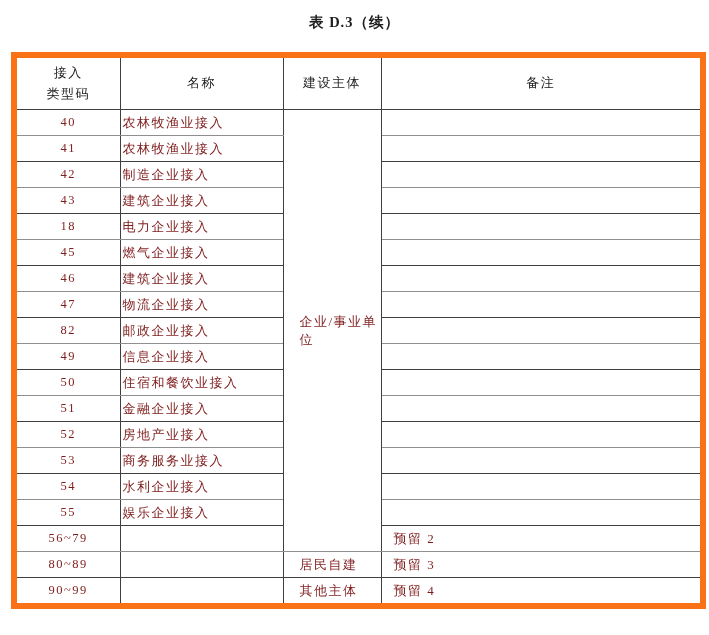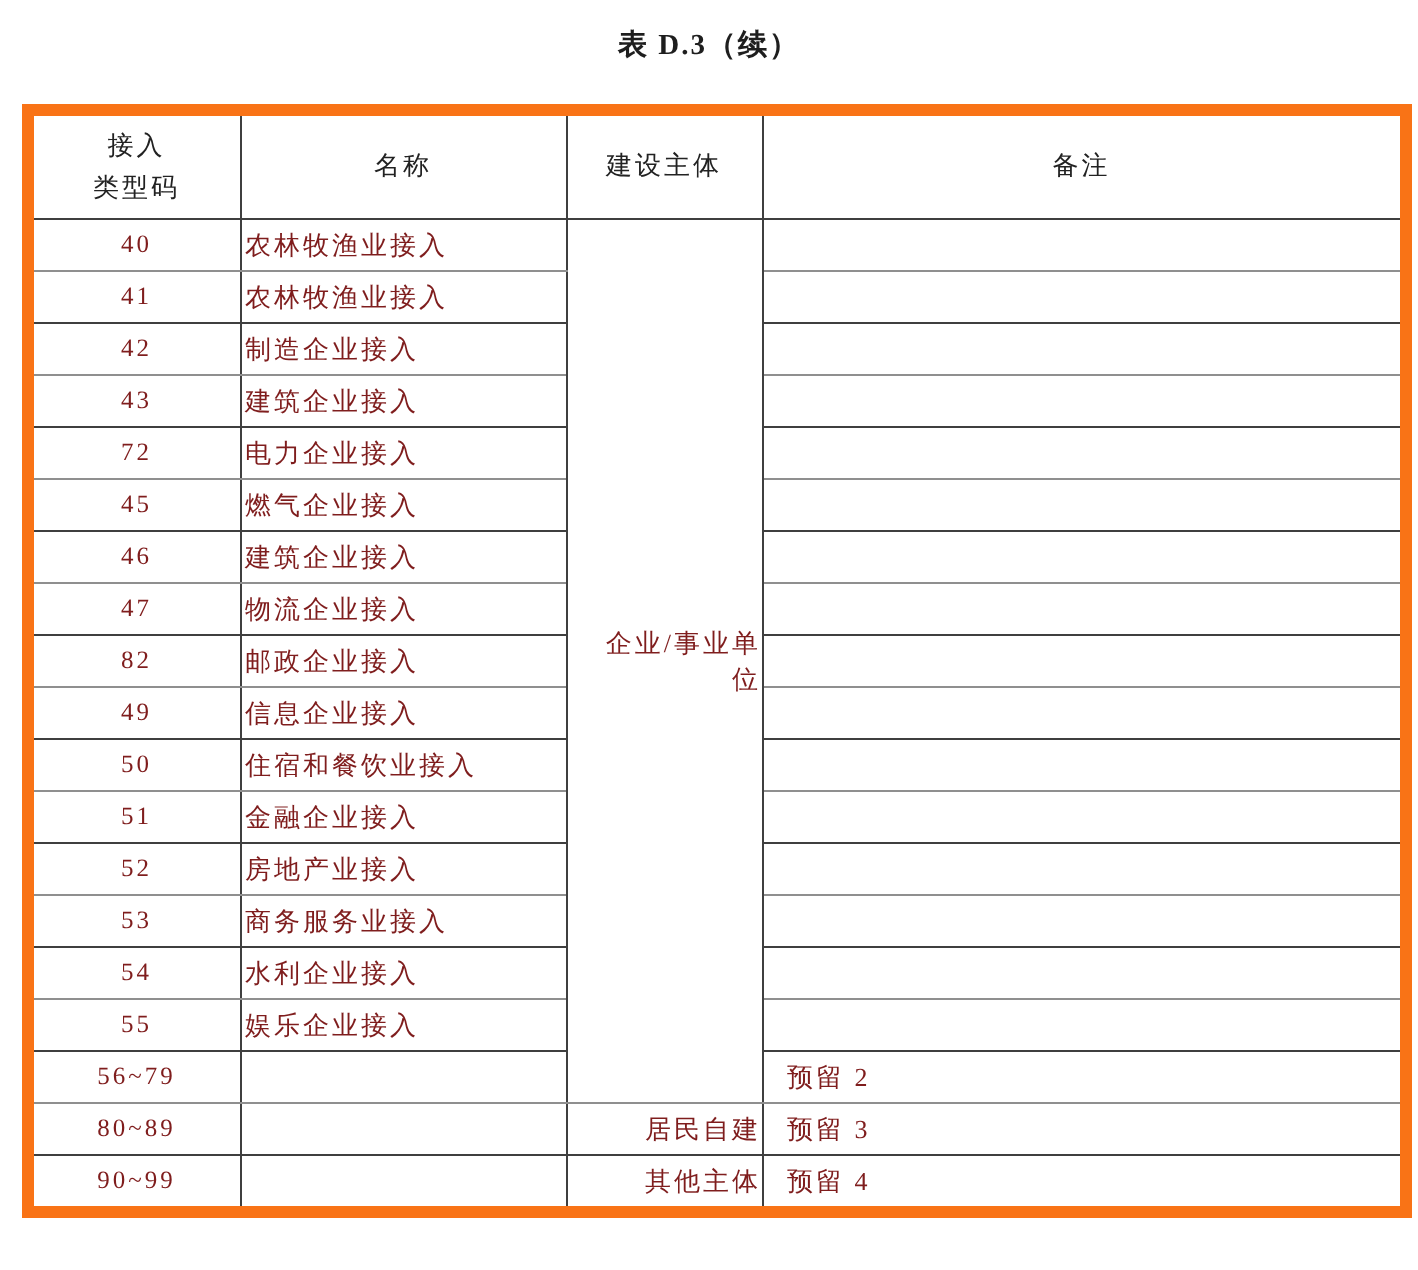--- a/index.html
+++ b/index.html
@@ -58,21 +58,21 @@
     color: #222222;
   }
   .std-table tbody td {
     height: 25px;
     vertical-align: middle;
     letter-spacing: 1.5px;
     color: #7f1d1d;
   }
   td.cell-code { text-align: center; letter-spacing: 0.5px; font-size: 12.5px; }
   td.cell-name { text-align: left; padding-left: 2px; }
-  td.cell-entity { text-align: right; padding-left: 6px; vertical-align: middle; }
+  td.cell-entity { text-align: left; padding-left: 16px; vertical-align: middle; }
   td.cell-note { text-align: left; padding-left: 12px; }
   
   tr.ln-g > td { border-bottom-color: #8f8f8f; }
 </style>
 </head>
 <body>
 
 <div class="page">
   <div class="doc-title">表 D.3（续）</div>
 
@@ -108,21 +108,21 @@
           <td class="cell-code">42</td>
           <td class="cell-name">制造企业接入</td>
           <td class="cell-note"></td>
         </tr>
         <tr>
           <td class="cell-code">43</td>
           <td class="cell-name">建筑企业接入</td>
           <td class="cell-note"></td>
         </tr>
         <tr class="ln-g">
-          <td class="cell-code">72</td>
+          <td class="cell-code">18</td>
           <td class="cell-name">电力企业接入</td>
           <td class="cell-note"></td>
         </tr>
         <tr>
           <td class="cell-code">45</td>
           <td class="cell-name">燃气企业接入</td>
           <td class="cell-note"></td>
         </tr>
         <tr class="ln-g">
           <td class="cell-code">46</td>

